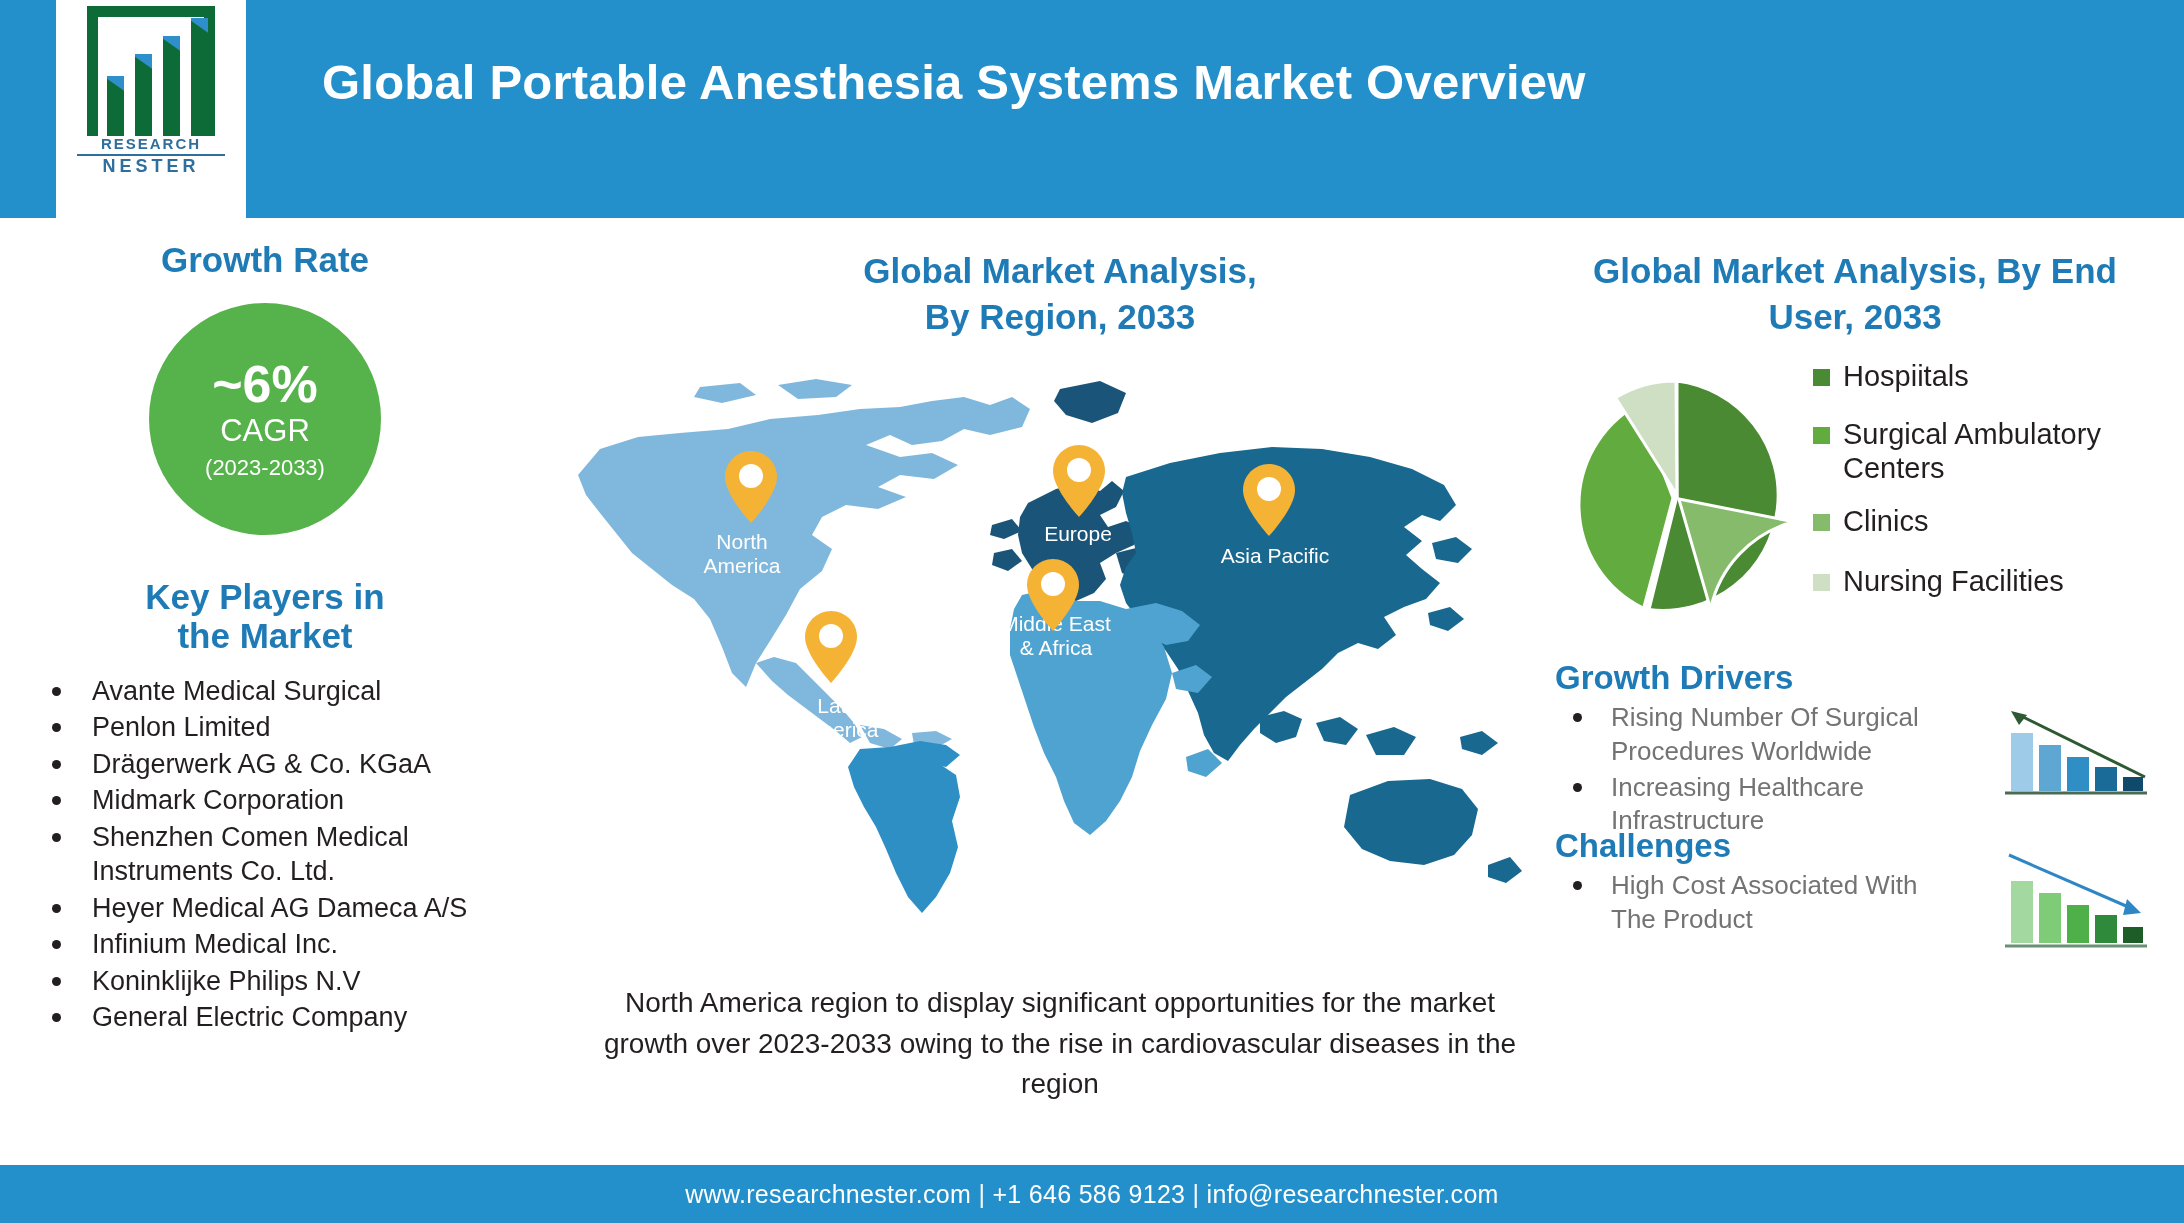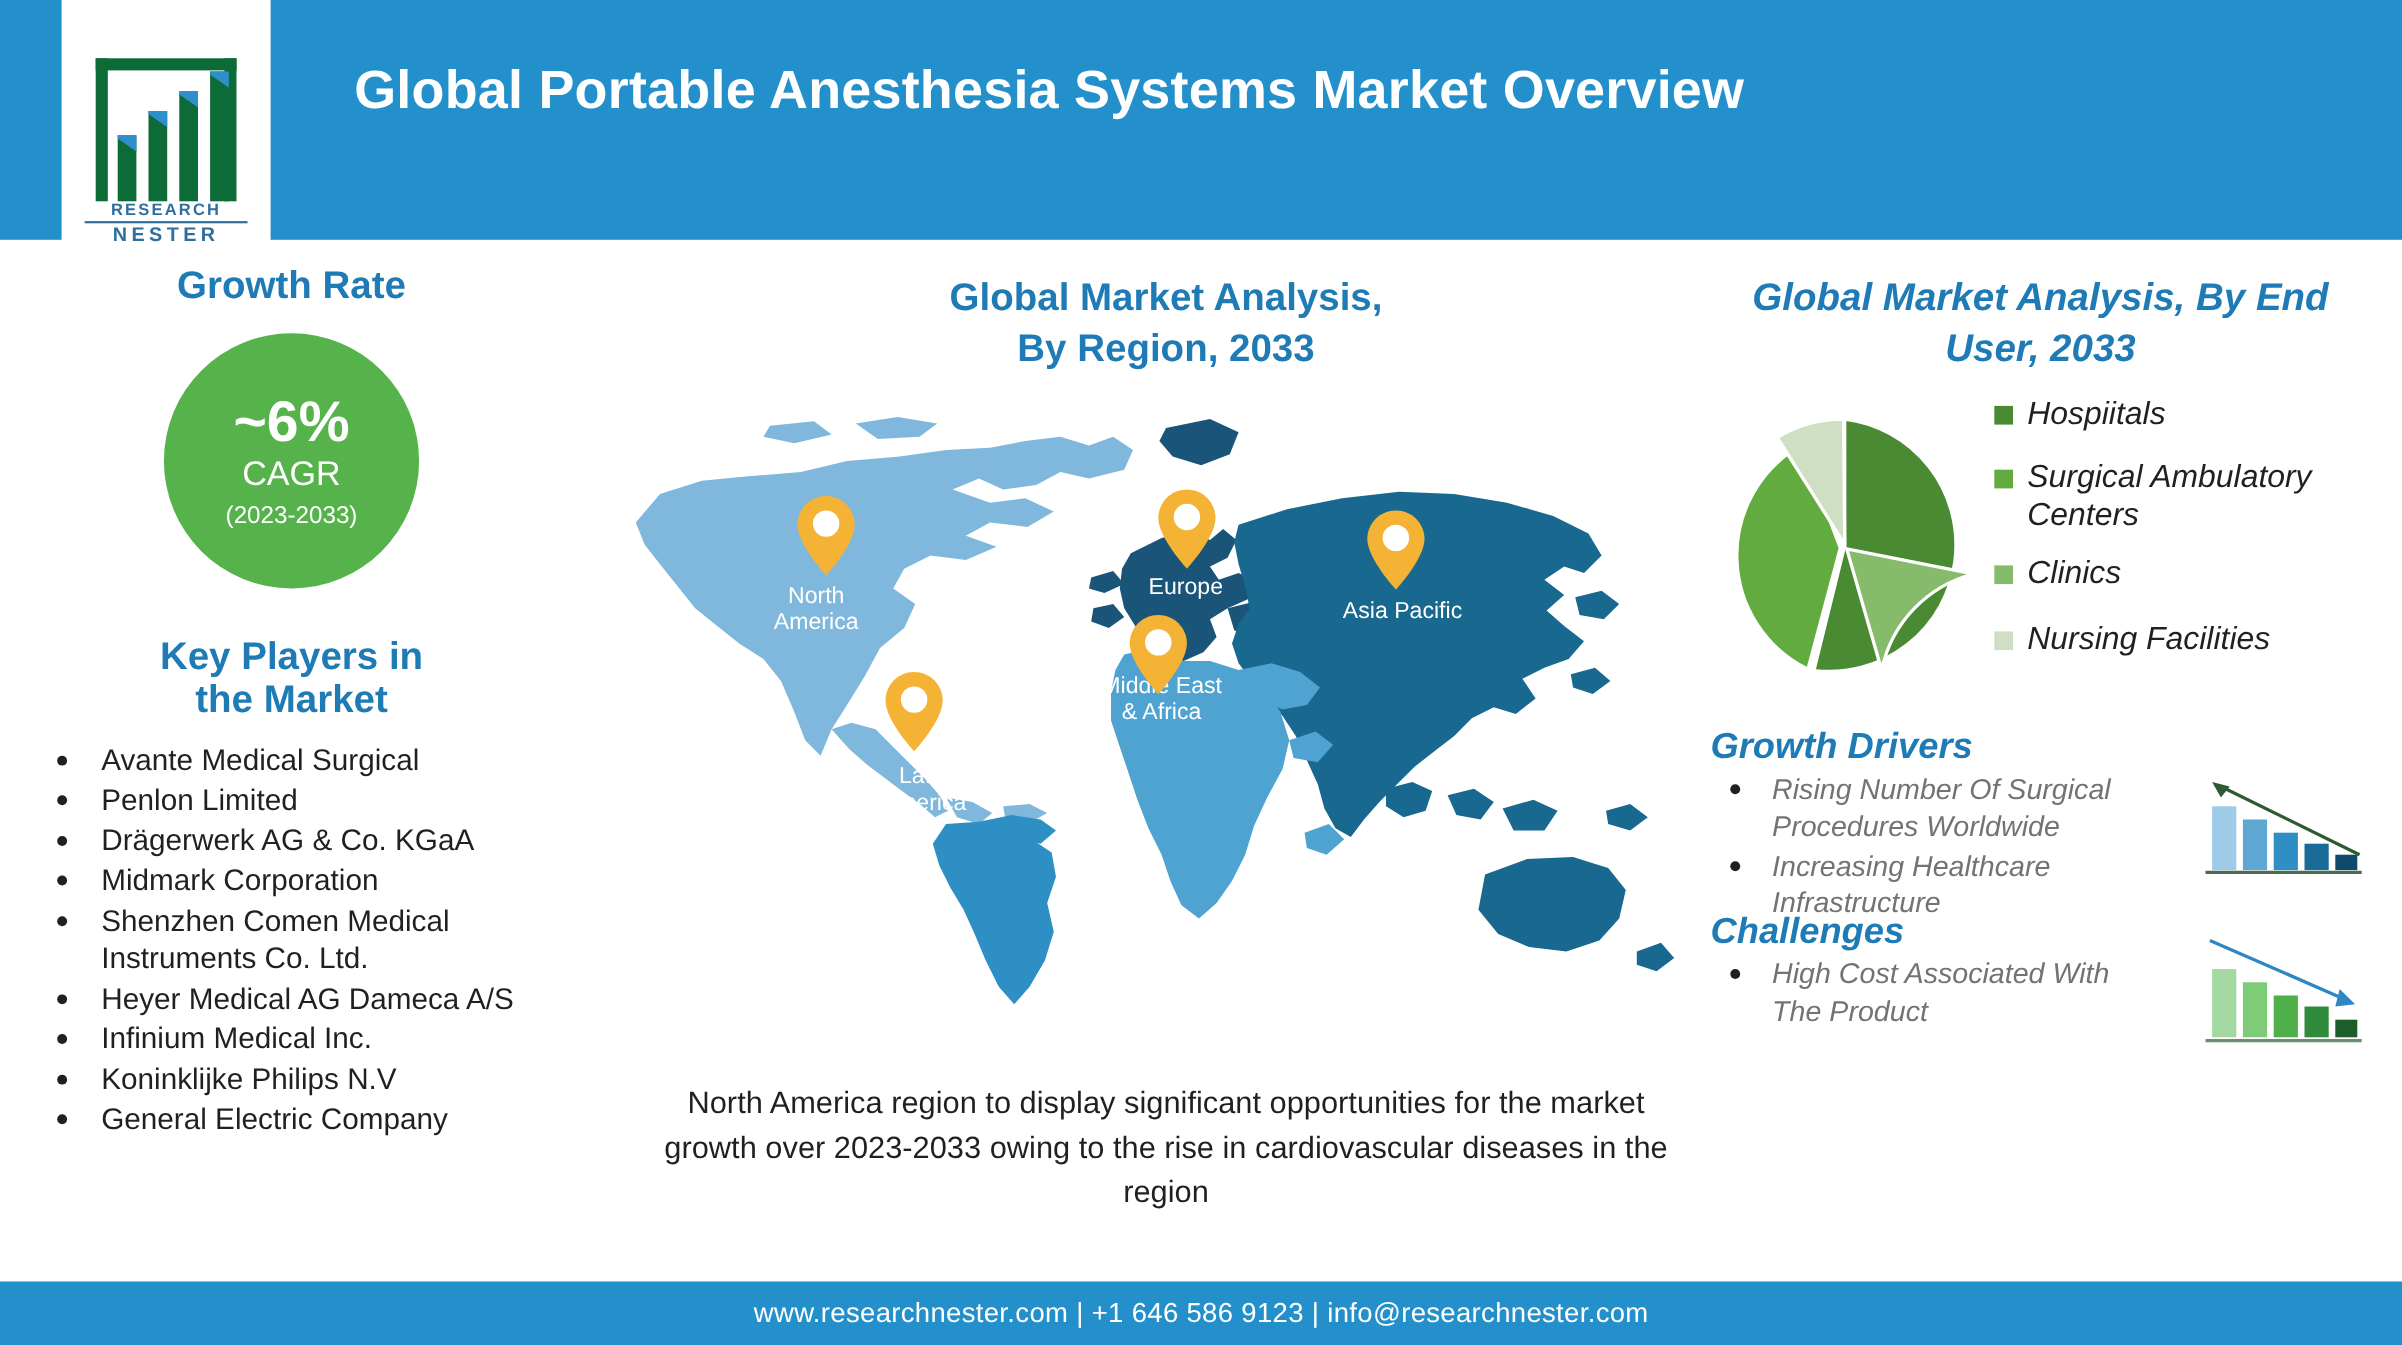--- a/index.html
+++ b/index.html
@@ -11,21 +11,21 @@
     position:relative;
   }
   
   .header{
     position:absolute;left:0;top:0;width:2184px;height:218px;
     background:#2490cb;
   }
   .logo-panel{
     position:absolute;left:56px;top:0;width:190px;height:222px;
     background:#ffffff;
-    display:flex;align-items:flex-end;justify-content:center;
+    display:flex;align-items:flex-start;justify-content:center;
   }
   .logo-mark{position:relative;width:148px;height:175px;}
   .logo-frame{
     position:absolute;left:10px;top:6px;width:128px;height:130px;
     border:11px solid #0d6b37;border-bottom:none;box-sizing:border-box;
   }
   .logo-bar{position:absolute;bottom:39px;width:17px;background:#0d6b37;overflow:hidden;}
   .logo-bar i{position:absolute;left:-4px;top:0;width:34px;height:34px;background:#2f8fcb;transform:rotate(-55deg);transform-origin:top left;}
   .lb1{left:30px;height:60px;}
   .lb2{left:58px;height:82px;}
@@ -84,21 +84,21 @@
   .map-label{
     position:absolute;color:#ffffff;font-size:21px;text-align:center;
     line-height:1.12;white-space:pre-line;pointer-events:none;
   }
   .pin{position:absolute;width:58px;height:76px;}
   .caption{
     margin-top:6px;text-align:center;font-size:28px;color:#231f20;line-height:1.45;
     padding:0 34px;
   }
   
-  .col-right{position:absolute;left:1555px;top:248px;width:600px;font-style:italic;}
+  .col-right{position:absolute;left:1555px;top:248px;width:600px;}
   .right-head{color:#1f7bb6;font-size:35px;font-weight:bold;text-align:center;line-height:1.3;}
   .pie-block{position:relative;height:300px;margin-top:6px;}
   .pie-svg{position:absolute;left:2px;top:26px;}
   .pie-legend{position:absolute;left:258px;top:14px;width:340px;}
   .legend-item{display:flex;align-items:flex-start;margin-bottom:24px;}
   .legend-sq{width:17px;height:17px;margin-top:10px;margin-right:13px;flex:none;}
   .legend-lbl{font-size:29px;color:#231f20;line-height:1.18;}
   .sub-head{color:#1f7bb6;font-size:33px;font-weight:bold;margin-top:10px;}
   ul.bullets2{list-style:none;margin:4px 0 0 0;padding:0;width:390px;}
   ul.bullets2 li{

